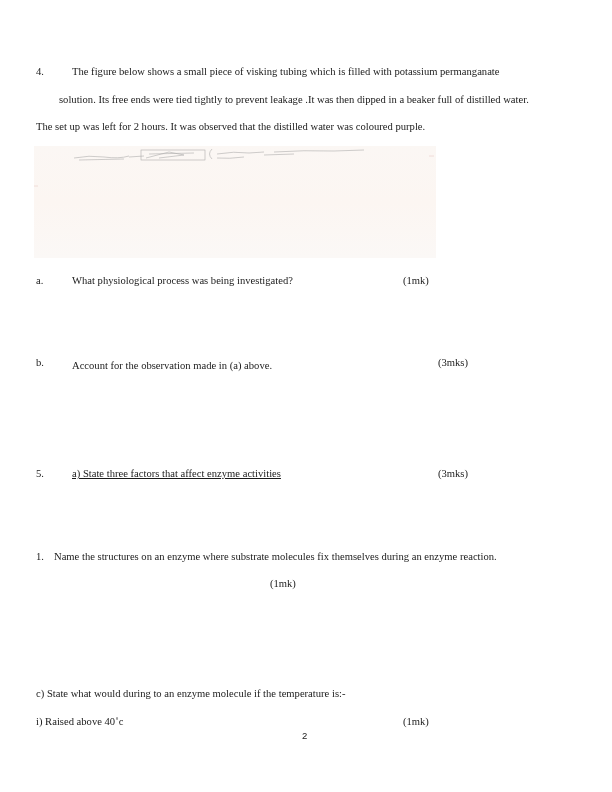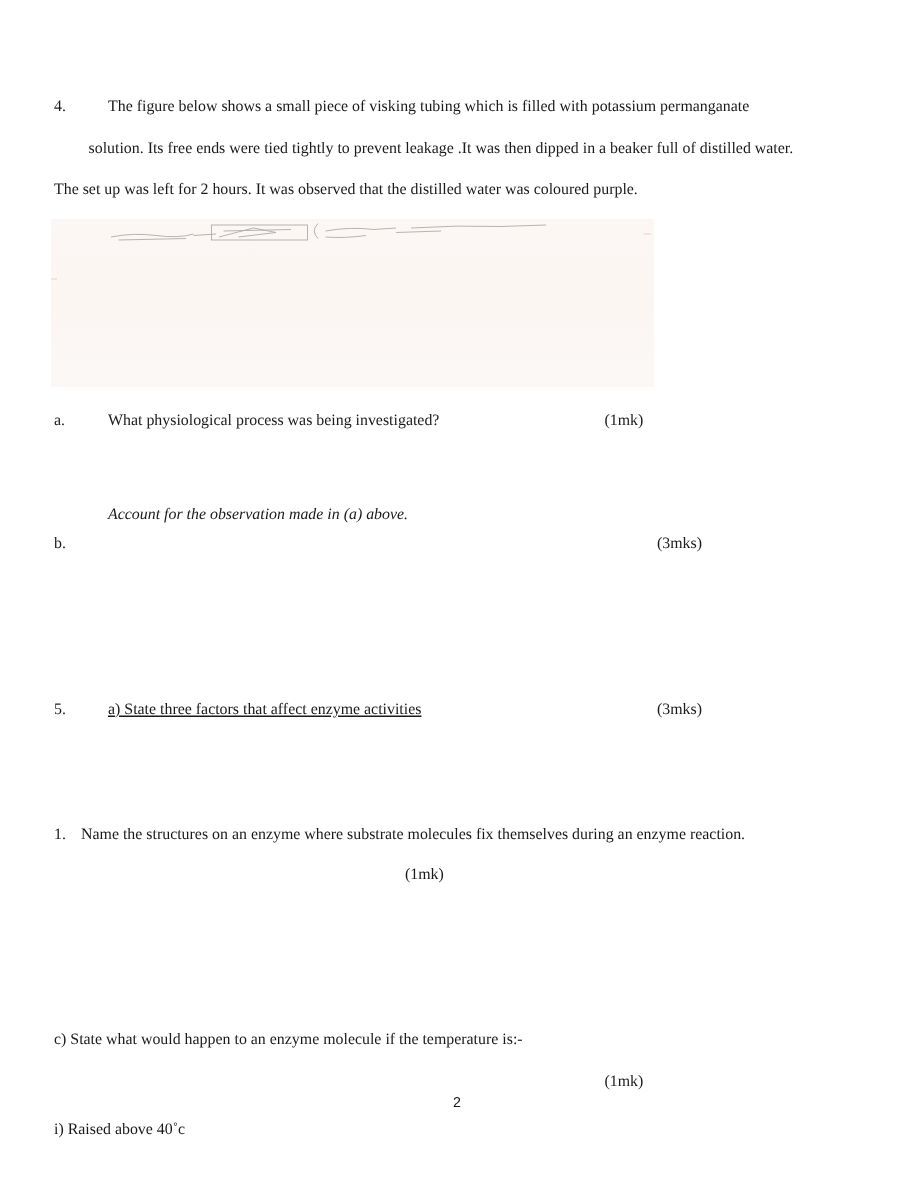--- a/index.html
+++ b/index.html
@@ -40,28 +40,28 @@
       <line x1="395" y1="10" x2="400" y2="10"></line>
     </g>
   </svg>
 </div>
 
 <div class="num" style="left:36px; top:275px;">a.</div>
 <div class="abs" style="left:72px; top:275px;">What physiological process was being investigated?</div>
 <div class="abs" style="left:403px; top:275px;">(1mk)</div>
 
 <div class="num" style="left:36px; top:357px;">b.</div>
-<div class="abs" style="left:72px; top:338px;font-style:italic;">Account for the observation made in (a) above.</div>
+<div class="abs" style="left:72px; top:360px;">Account for the observation made in (a) above.</div>
 <div class="abs" style="left:438px; top:357px;">(3mks)</div>
 
 <div class="num" style="left:36px; top:468px;">5.</div>
 <div class="abs" style="left:72px; top:468px;text-decoration:underline;">a) State three factors that affect enzyme activities</div>
 <div class="abs" style="left:438px; top:468px;">(3mks)</div>
 
 <div class="num" style="left:36px; top:551px;">1.</div>
 <div class="abs" style="left:54px; top:551px;">Name the structures on an enzyme where substrate molecules fix themselves during an enzyme reaction.</div>
 <div class="abs" style="left:270px; top:578px;">(1mk)</div>
 
-<div class="abs" style="left:36px; top:688px;">c) State what would happen to an enzyme molecule if the temperature is:-</div>
-<div class="abs" style="left:36px; top:716px;margin-top:32px;">i) Raised above 40˚c</div>
+<div class="abs" style="left:36px; top:688px;">c) State what would during to an enzyme molecule if the temperature is:-</div>
+<div class="abs" style="left:36px; top:716px;">i) Raised above 40˚c</div>
 <div class="abs" style="left:403px; top:716px;">(1mk)</div>
 
 <div class="pageno">2</div>
 
 </body></html>

